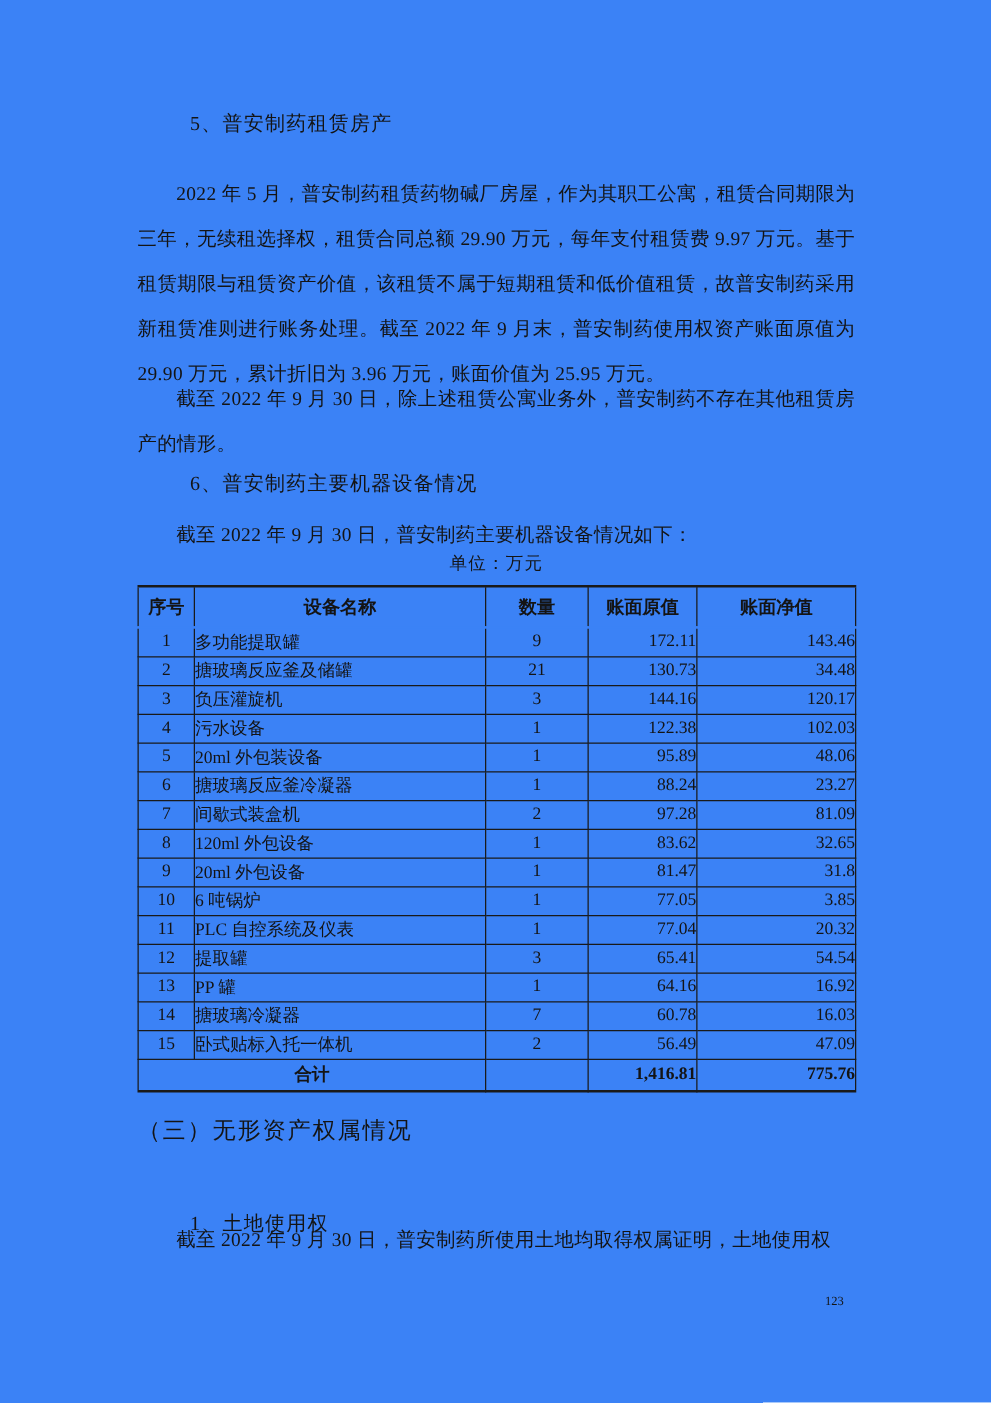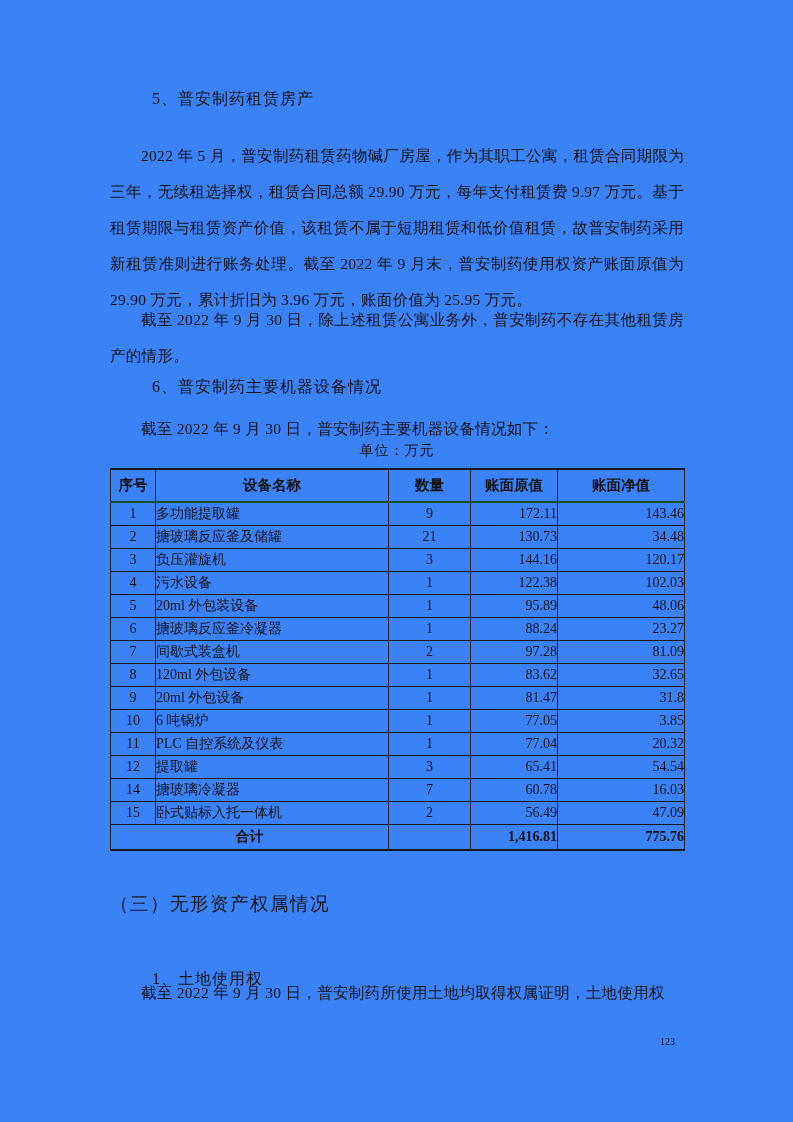--- a/index.html
+++ b/index.html
@@ -56,21 +56,21 @@
     padding: 0;
     height: 22px;
     vertical-align: middle;
     overflow: hidden;
     white-space: nowrap;
   }
   table.equip thead th {
     height: 31px;
     font-size: 14.5px;
     font-weight: bold;
-    border-bottom: 2px solid #14532d;
+    border-bottom: 2px solid #3b82f6;
     text-align: center;
   }
   td.c { text-align: center; }
   td.l { text-align: left; padding-left: 8px; margin-left: 37px; }
   td.r { text-align: right; padding-right: 10px; }
   tr.total-row td { font-weight: bold; height: 24px; }
 
   #section-3-heading {
     top: 891px;
     font-family: "Liberation Sans", "DejaVu Sans", sans-serif;
@@ -201,20 +201,27 @@
           <td class="r">20.32</td>
         </tr>
         <tr>
           <td class="c">12</td>
           <td class="l">提取罐</td>
           <td class="c">3</td>
           <td class="r">65.41</td>
           <td class="r">54.54</td>
         </tr>
         <tr>
+          <td class="c">13</td>
+          <td class="l">PP 罐</td>
+          <td class="c">1</td>
+          <td class="r">64.16</td>
+          <td class="r">16.92</td>
+        </tr>
+        <tr>
           <td class="c">14</td>
           <td class="l">搪玻璃冷凝器</td>
           <td class="c">7</td>
           <td class="r">60.78</td>
           <td class="r">16.03</td>
         </tr>
         <tr>
           <td class="c">15</td>
           <td class="l">卧式贴标入托一体机</td>
           <td class="c">2</td>

